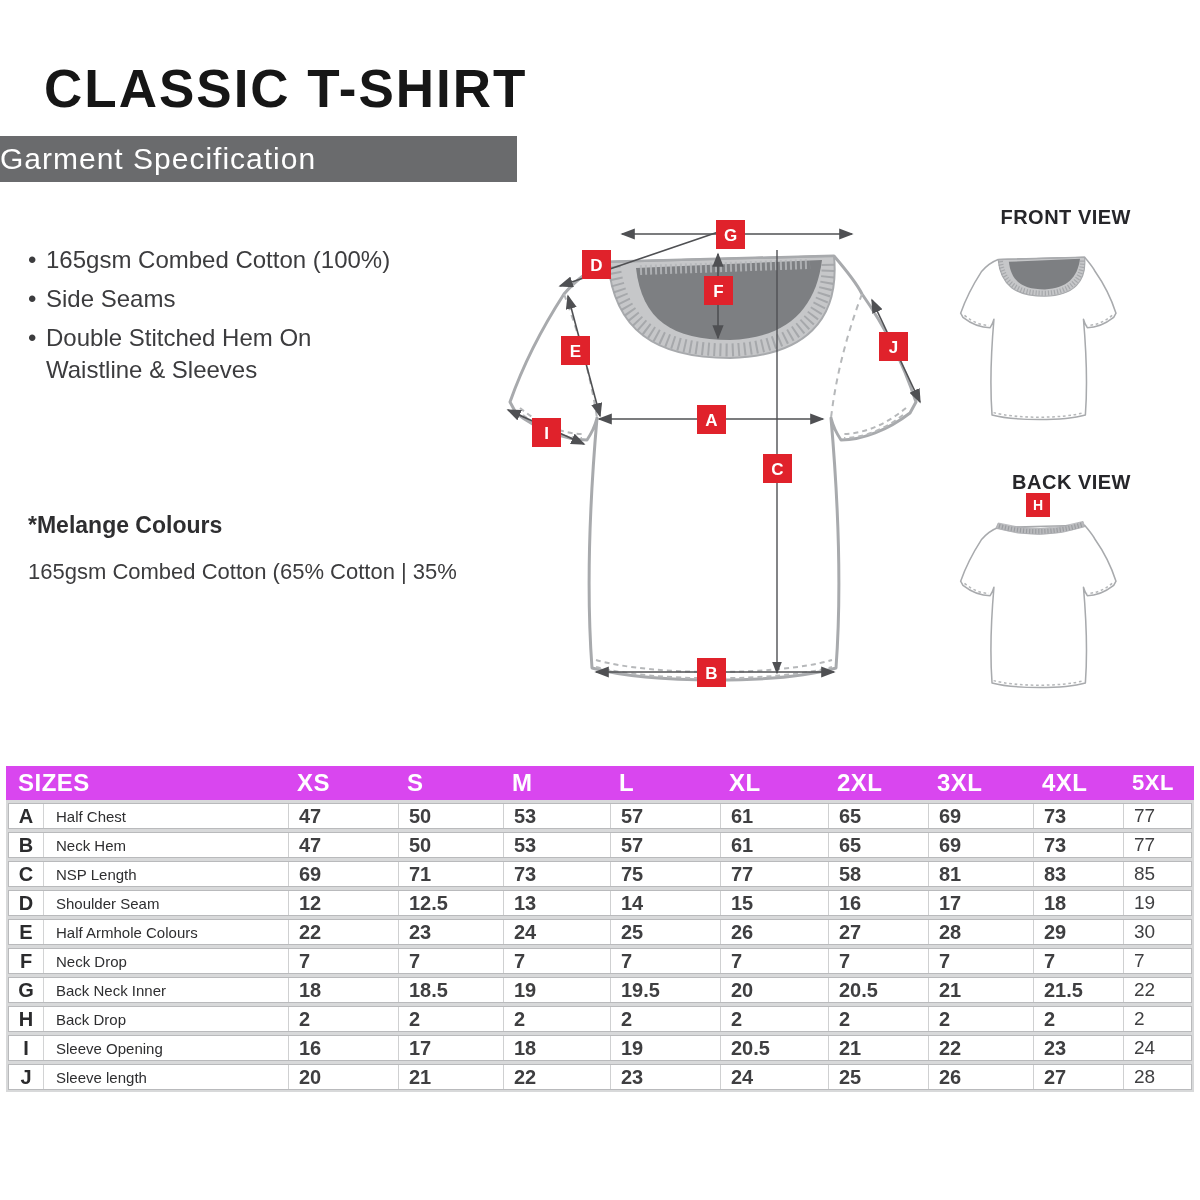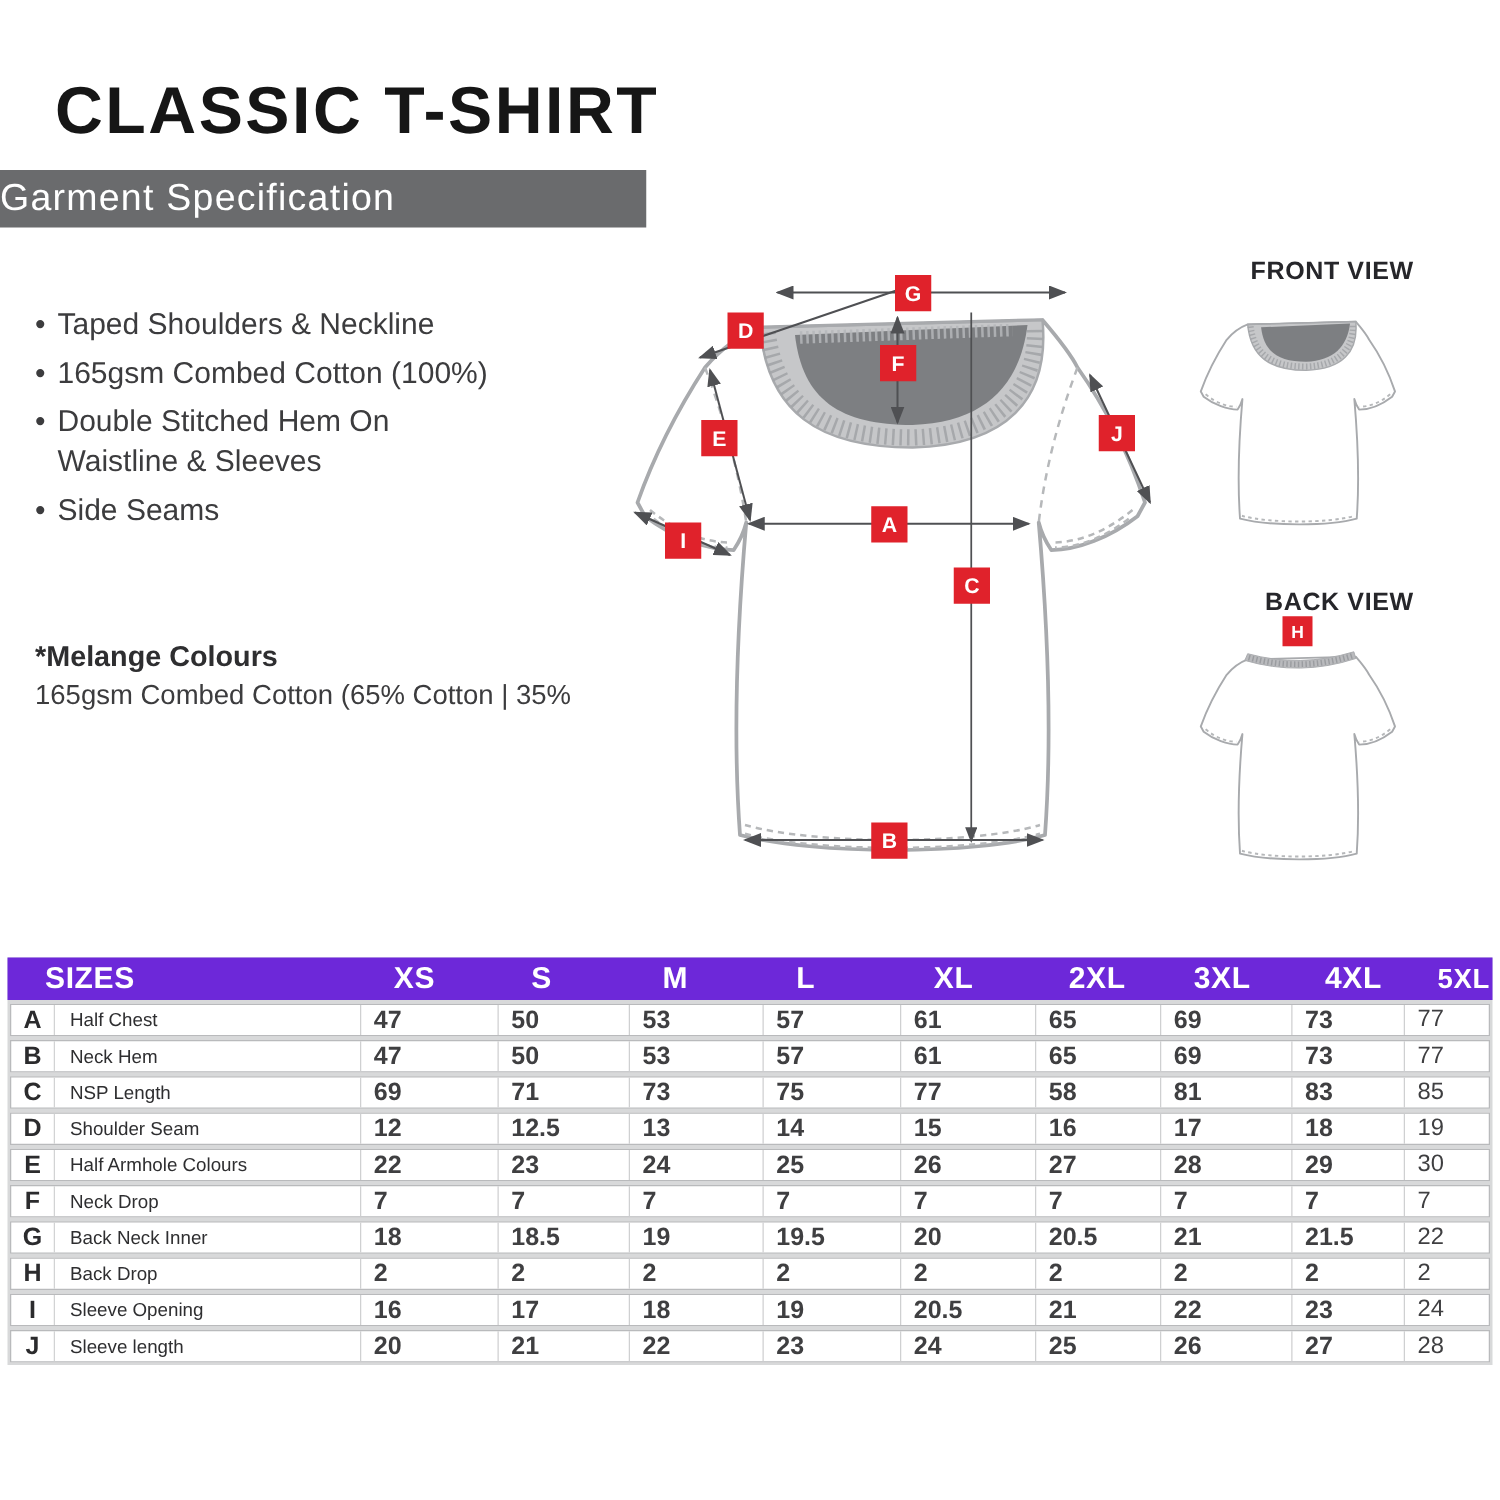--- a/index.html
+++ b/index.html
@@ -15,40 +15,40 @@
             letter-spacing:1px; line-height:46px; }
 
   
   .features { position:absolute; left:28px; top:244px; width:450px; list-style:none; }
   .features li { position:relative; padding-left:18px; font-size:24px; color:#3c3c3e;
                  line-height:32px; margin-bottom:7px; white-space:pre-line; }
   .features li::before { content:"\2022"; position:absolute; left:0; top:0; color:#3c3c3e; }
 
   .melange { position:absolute; left:28px; top:512px; width:460px; }
   .melange-title { font-size:23px; font-weight:700; color:#2e2e30; }
-  .melange-desc  { font-size:22px; color:#3c3c3e; margin-top:4px; }
+  .melange-desc  { font-size:22px; color:#3c3c3e; margin-top:20px; }
 
   
   .main-diagram { position:absolute; left:490px; top:190px; }
   .view-label { position:absolute; width:180px; text-align:right; font-size:20px;
                 font-weight:700; letter-spacing:0.5px; color:#26262a; }
   .front-label { left:951px; top:206px; }
   .back-label  { left:951px; top:471px; }
   .front-svg { position:absolute; left:953px; top:232px; }
   .back-svg  { position:absolute; left:953px; top:500px; }
   .h-tag { position:absolute; left:1026px; top:493px; width:24px; height:24px;
            background:#e0222b; color:#fff; font-size:14px; font-weight:700;
            text-align:center; line-height:24px; }
 
   
   .size-table { position:absolute; left:6px; top:766px; width:1188px;
                 background:#d8d9da; padding:0 2px 2px 2px; }
   .thead, .trow { display:grid;
     grid-template-columns:34px 245px 110px 105px 107px 110px 108px 100px 105px 90px 1fr; }
-  .thead { background:#6d28d9; height:34px; align-items:center; margin:0 -2px; padding:0 20px; }
+  .thead { background:#d946ef; height:34px; align-items:center; margin:0 -2px; padding:0 2px; }
   .hcell { color:#fff; font-size:24px; font-weight:700; padding-left:10px; letter-spacing:0.5px; }
   .sizes-cell { grid-column:1 / span 2; padding-left:10px; }
   .small-col-h { font-size:22px; }
   .trow { background:#fff; height:26px; align-items:center; margin-top:3px;
           border:1px solid #b9babc; }
   .cell { height:100%; display:flex; align-items:center; }
   .cell.letter { justify-content:center; font-size:20px; font-weight:700; color:#2b2b2d; }
   .cell.name   { padding-left:12px; font-size:15px; color:#2e2e30; border-left:1px solid #d2d3d4; }
   .cell.val    { padding-left:10px; font-size:20px; font-weight:700; color:#3f3f41;
                  border-left:1px solid #cfd0d1; }
@@ -59,25 +59,24 @@
 </style>
 </head>
 <body>
 
 <div class="page">
 
   <h1 class="title">CLASSIC T-SHIRT</h1>
   <div class="banner">Garment Specification</div>
 
   <ul class="features">
-      <li>Taped Shoulders &amp; Neckline</li>
       <li>165gsm Combed Cotton (100%)</li>
+      <li>Side Seams</li>
       <li>Double Stitched Hem On
 Waistline &amp; Sleeves</li>
-      <li>Side Seams</li>
     </ul>
 
   <div class="melange">
     <div class="melange-title">*Melange Colours</div>
     <div class="melange-desc">165gsm Combed Cotton (65% Cotton | 35%</div>
   </div>
 
   <svg class="main-diagram" width="460" height="520" viewBox="0 0 460 520">
     <defs>
       <marker id="ah" markerWidth="9" markerHeight="7" refX="8" refY="3.5" orient="auto-start-reverse">

